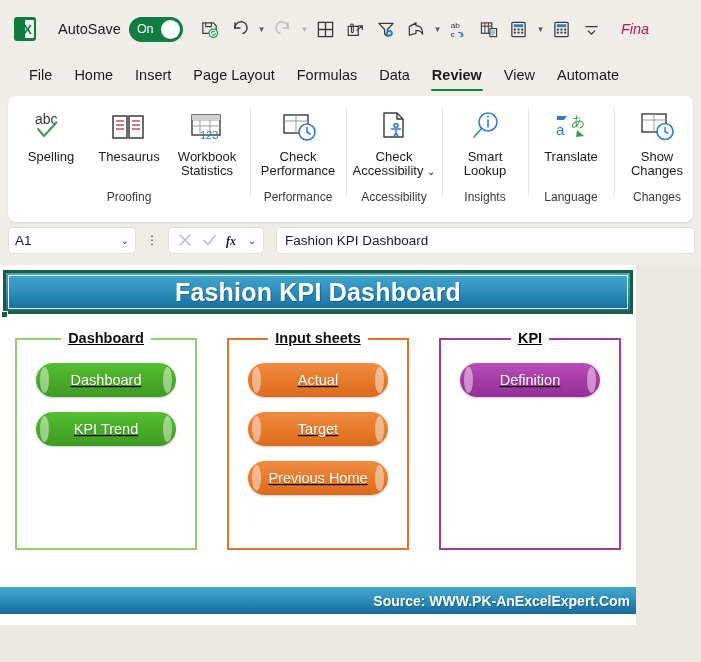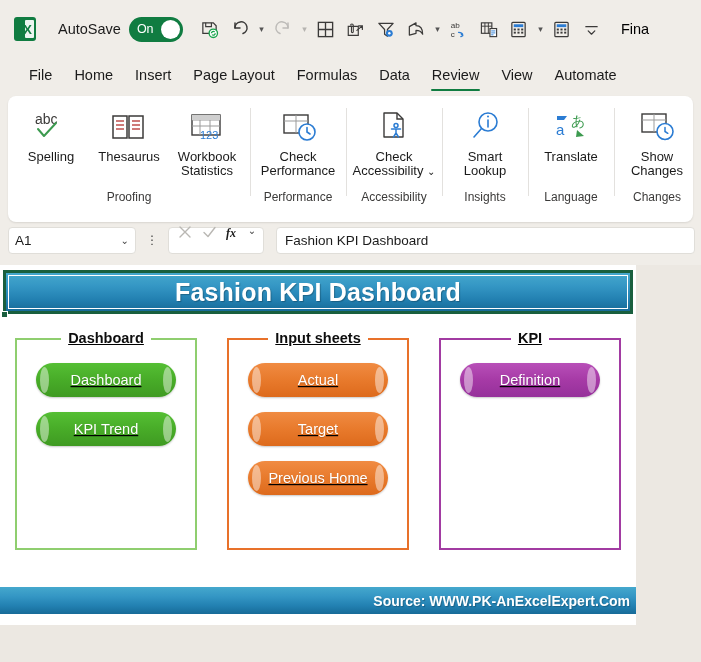--- a/index.html
+++ b/index.html
@@ -49,33 +49,33 @@
   .qbtn {
     width: 30px; height: 32px; display: flex; align-items: center; justify-content: center;
     cursor: pointer; color: #3b3a39;
   }
   .qcaret {
     width: 13px; height: 32px; display: flex; align-items: center; justify-content: center;
     cursor: pointer; color: #555; font-size: 9px;
   }
   .qcaret.dim { color: #b6b4b1; }
   .filename {
-    margin-left: 14px; font-size: 14.5px; color: #000000; white-space: nowrap;
+    margin-left: 14px; font-size: 14.5px; color: #be185d; white-space: nowrap; font-style: italic;
   }
 
   
   .tabs {
     height: 34px; display: flex; align-items: center; gap: 0;
     padding-left: 18px; background: #f0ede8; font-size: 14.5px;
   }
   .tab {
     padding: 3px 11px; color: #1b1b1b; cursor: pointer; position: relative;
     white-space: nowrap; border-radius: 4px;
   }
-  .tab.active { font-weight: normal; }
+  .tab.active { font-weight: bold; }
   .tab.active::after {
     content: ""; position: absolute; left: 10px; right: 10px; bottom: -5px;
     height: 2.5px; background: #107c41; border-radius: 2px;
   }
 
   
   .ribbon {
     position: relative; margin: 4px 8px 0 8px; height: 126px;
     background: #ffffff; border-radius: 8px;
     box-shadow: 0 1px 2px rgba(0,0,0,.10);
@@ -119,21 +119,21 @@
   .namebox .nb-caret { color: #444; font-size: 10px; }
   .kebab {
     width: 18px; height: 27px; display: flex; align-items: center; justify-content: center;
     color: #444; cursor: pointer; letter-spacing: 0; font-size: 12px;
   }
   .fxgroup {
     display: flex; align-items: center; height: 27px; gap: 0px;
     background: #fff; border: 1px solid #e0ded9; border-radius: 4px; padding: 0 4px;
   }
   .fxbtn {
-    width: 24px; height: 30px; display: flex; align-items: flex-start; justify-content: center;
+    width: 24px; height: 30px; display: flex; align-items: center; justify-content: center;
     cursor: pointer;
   }
   .fxbtn.dim { color: #b9b7b3; }
   .formula-input {
     flex: 1; height: 27px; margin-left: 5px; background: #fff;
     border: 1px solid #e0ded9; border-radius: 4px; display: flex; align-items: center;
     padding: 0 8px; font-size: 13.5px; color: #1b1b1b; cursor: text;
     overflow: hidden; white-space: nowrap;
   }
 

